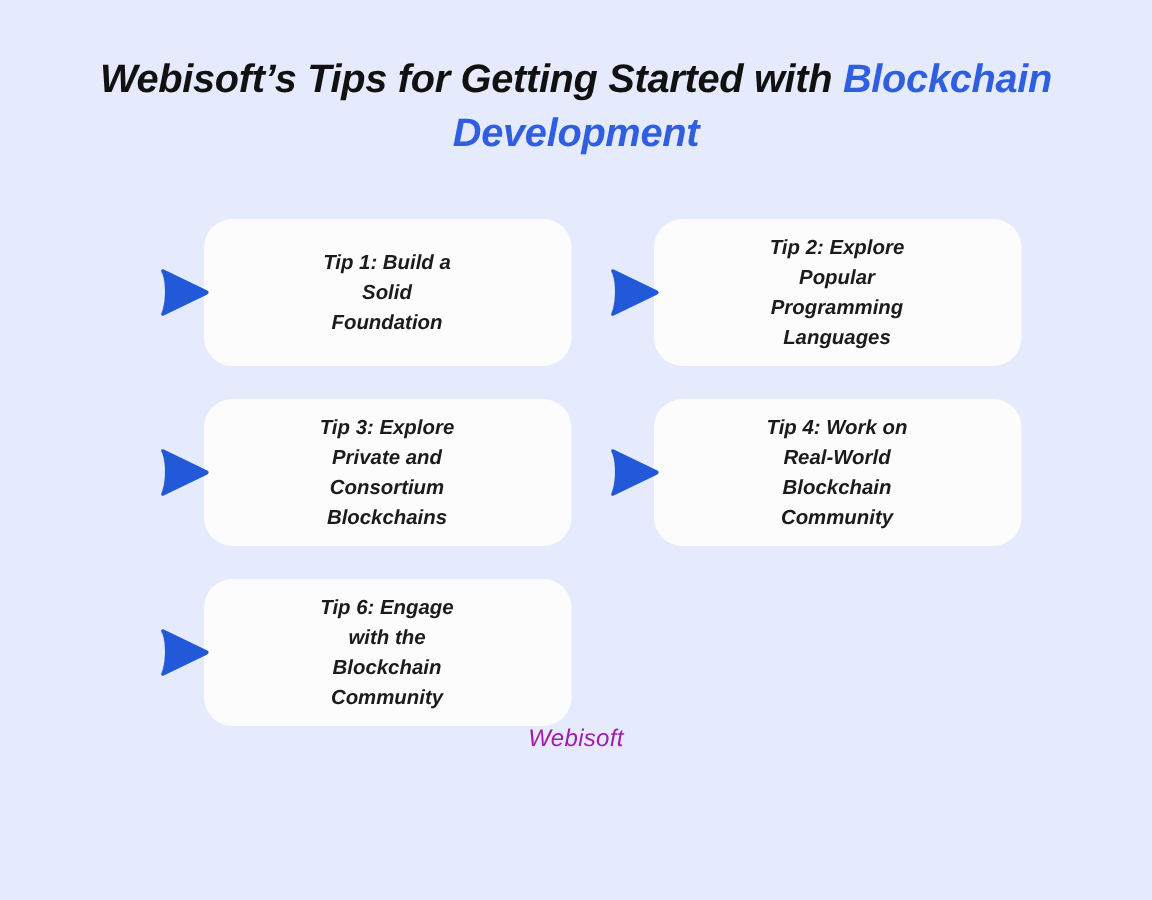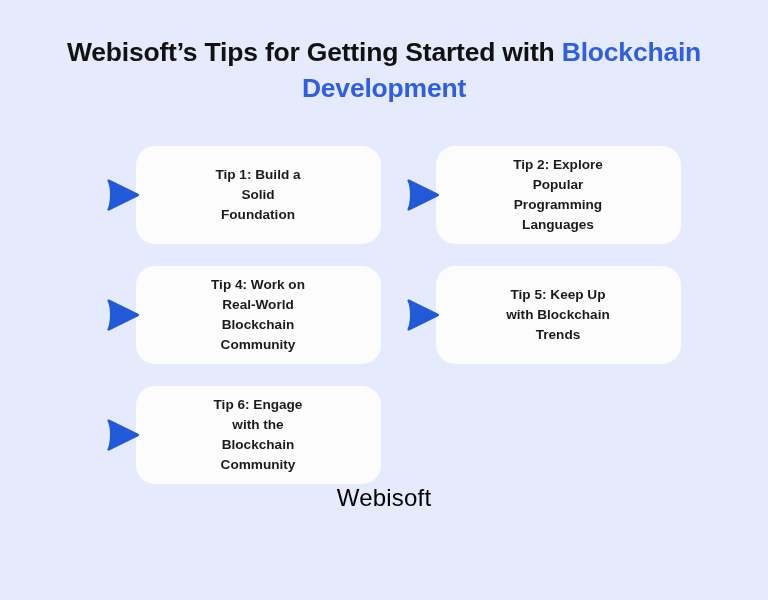--- a/index.html
+++ b/index.html
@@ -15,20 +15,21 @@
     position: relative;
   }
 
   .infographic {
     width: 768px;
     height: 472px;
     position: relative;
     box-sizing: border-box;
     display: flex;
     flex-direction: column;
+    font-style: italic;
   }
 
   
   .title-block {
     padding: 34px 22px 0 22px;
     text-align: center;
   }
   .title {
     font-size: 26.5px;
     font-weight: bold;
@@ -91,23 +92,23 @@
     white-space: pre-line;
   }
 
   
   .footer {
     margin-top: auto;
     text-align: center;
     padding-bottom: 22px;
   }
   .footer-brand {
-    font-size: 24px;
+    font-size: 16px;
     font-weight: normal;
-    color: #000000;
+    color: #a21caf;
     letter-spacing: 0.2px;
   }
 </style>
 </head>
 <body>
 
 <div class="infographic">
 
   <div class="title-block">
     <h1 class="title"><span>Webisoft’s Tips for Getting Started with </span><span class="accent">Blockchain Development</span></h1>
@@ -135,47 +136,48 @@
         </svg>
       </span>
       <div class="tip-card">
         <span class="tip-card-label">Tip 2: Explore
 Popular
 Programming
 Languages</span>
       </div>
     </div>
 
+    <div class="tip-row">
+      <span class="arrow-icon">
+        <svg viewBox="0 0 34 32" width="34" height="32" aria-hidden="true">
+          <path d="M1.6 2.2 C1.0 1.0 2.0 0.0 3.2 0.6 L32.2 14.7 C33.4 15.3 33.4 16.7 32.2 17.3 L3.2 31.4 C2.0 32.0 1.0 31.0 1.6 29.8 C4.6 24.0 5.0 8.0 1.6 2.2 Z" fill="#2159d8"></path>
+        </svg>
+      </span>
+      <div class="tip-card">
+        <span class="tip-card-label">Tip 3: Explore
+Private and
+Consortium
+Blockchains</span>
+      </div>
+    </div>
 
     <div class="tip-row">
       <span class="arrow-icon">
         <svg viewBox="0 0 34 32" width="34" height="32" aria-hidden="true">
           <path d="M1.6 2.2 C1.0 1.0 2.0 0.0 3.2 0.6 L32.2 14.7 C33.4 15.3 33.4 16.7 32.2 17.3 L3.2 31.4 C2.0 32.0 1.0 31.0 1.6 29.8 C4.6 24.0 5.0 8.0 1.6 2.2 Z" fill="#2159d8"></path>
         </svg>
       </span>
       <div class="tip-card">
         <span class="tip-card-label">Tip 4: Work on
 Real-World
 Blockchain
 Community</span>
       </div>
     </div>
 
-    <div class="tip-row">
-      <span class="arrow-icon">
-        <svg viewBox="0 0 34 32" width="34" height="32" aria-hidden="true">
-          <path d="M1.6 2.2 C1.0 1.0 2.0 0.0 3.2 0.6 L32.2 14.7 C33.4 15.3 33.4 16.7 32.2 17.3 L3.2 31.4 C2.0 32.0 1.0 31.0 1.6 29.8 C4.6 24.0 5.0 8.0 1.6 2.2 Z" fill="#2159d8"></path>
-        </svg>
-      </span>
-      <div class="tip-card">
-        <span class="tip-card-label">Tip 5: Keep Up
-with Blockchain
-Trends</span>
-      </div>
-    </div>
 
     <div class="tip-row">
       <span class="arrow-icon">
         <svg viewBox="0 0 34 32" width="34" height="32" aria-hidden="true">
           <path d="M1.6 2.2 C1.0 1.0 2.0 0.0 3.2 0.6 L32.2 14.7 C33.4 15.3 33.4 16.7 32.2 17.3 L3.2 31.4 C2.0 32.0 1.0 31.0 1.6 29.8 C4.6 24.0 5.0 8.0 1.6 2.2 Z" fill="#2159d8"></path>
         </svg>
       </span>
       <div class="tip-card">
         <span class="tip-card-label">Tip 6: Engage
 with the

